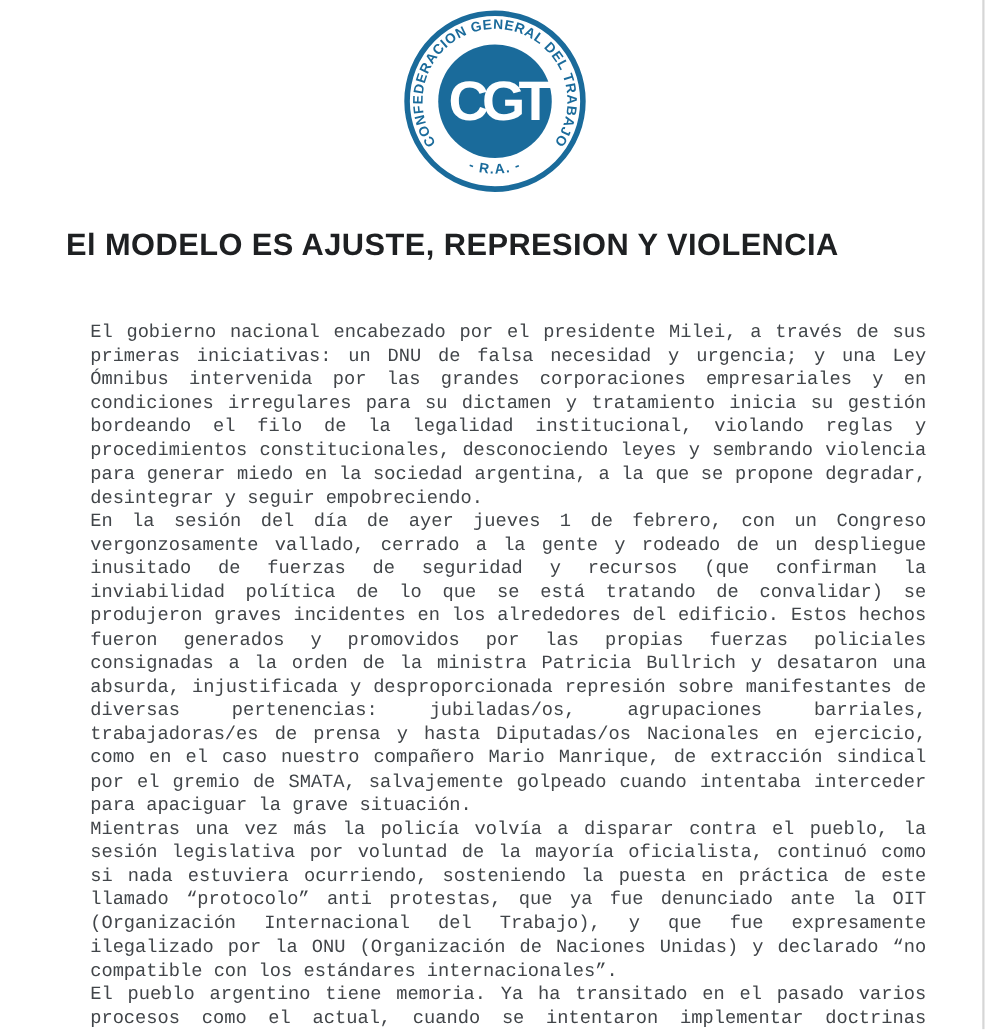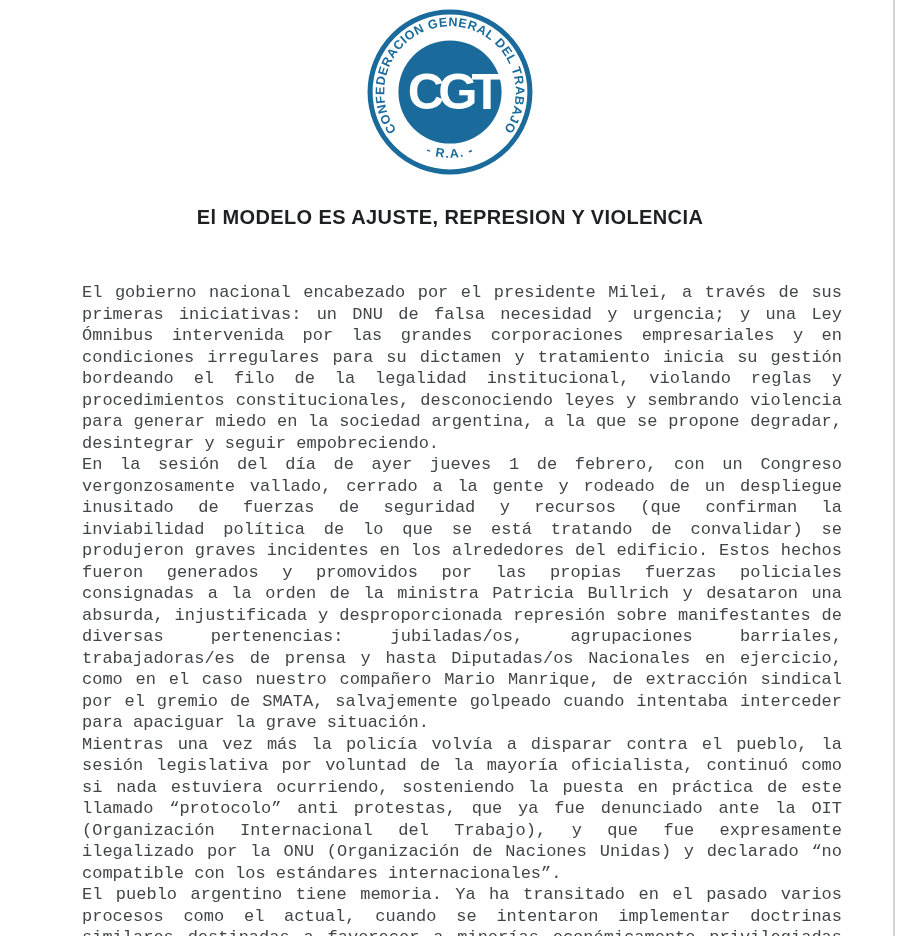--- a/index.html
+++ b/index.html
@@ -22,22 +22,22 @@
     width: 2px;
     height: 936px;
     background: #d6d6d6;
   }
   .logo-wrap {
     padding-top: 6px;
     text-align: center;
   }
   .doc-title {
     margin: 24px 60px 0 60px;
-    text-align: center;
-    font-size: 20px;
+    text-align: left;
+    font-size: 28px;
     font-weight: bold;
     letter-spacing: 0.4px;
     color: #1e2022;
     font-family: "Liberation Sans", sans-serif;
   }
   .doc-body {
     margin: 53px 58px 0 82px;
     text-align: justify;
     font-size: 17px;
     line-height: 21.5px;

